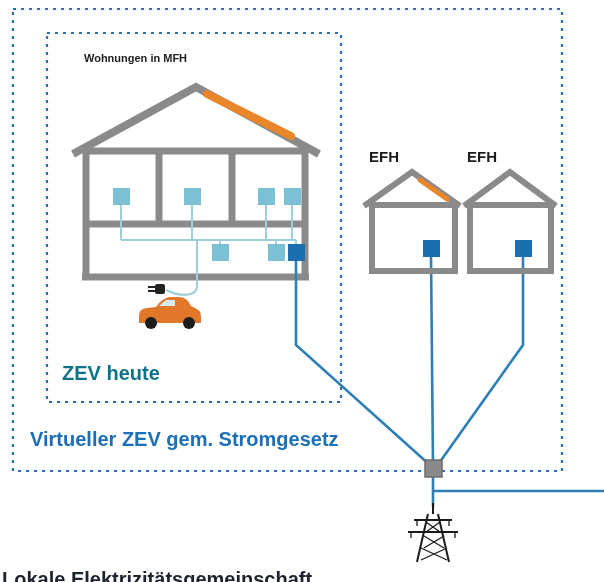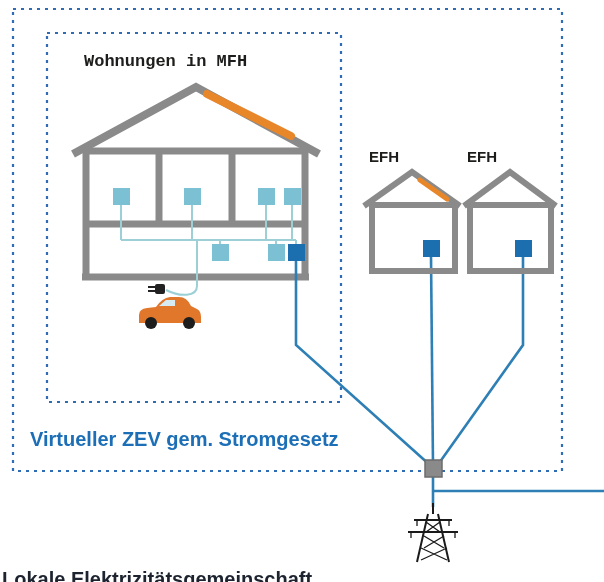--- a/index.html
+++ b/index.html
@@ -4,21 +4,21 @@
 <style>
   html,body{margin:0;padding:0;background:#fff;}
   .canvas{
     position:relative;
     width:604px;height:582px;
     overflow:hidden;
     background:#fff;
     font-family:"Liberation Sans", sans-serif;
   }
   .label{position:absolute;white-space:nowrap;font-weight:bold;}
-  .mfh-label{left:84px;top:52px;font-size:17px;color:#1d1d1b;font-family:Liberation Mono, monospace;}
+  .mfh-label{left:84px;top:52px;font-size:11px;color:#1d1d1b;}
   .efh-label-1{left:369px;top:148px;font-size:15px;color:#1d1d1b;}
   .efh-label-2{left:467px;top:148px;font-size:15px;color:#1d1d1b;}
   .zev-heute-label{left:62px;top:362px;font-size:20px;color:var(--zev_heute_text,#0d7389);}
   .virtueller-label{left:30px;top:428px;font-size:20px;color:var(--virtueller_text,#1c6fb7);}
   .bottom-caption{left:2px;top:568px;font-size:20px;color:#1d2430;}
   svg{position:absolute;left:0;top:0;}
 
   .dashed-box{fill:none;stroke:var(--outer_border,#2e6cb5);stroke-width:2.2;stroke-dasharray:3 5;}
   .house-stroke{stroke:var(--house_gray,#8a8a8a);fill:none;}
   .solar{stroke:var(--solar_orange,#e8862a);fill:none;stroke-linecap:round;}
@@ -142,16 +142,17 @@
         <path d="M426,522 L440,532 M440,522 L426,532"></path>
         <path d="M424,536 L444,548 M444,536 L424,548"></path>
         <path d="M421,548 L447,560 M447,548 L421,560"></path>
       </g>
     </g>
   </svg>
 
   <div class="label mfh-label">Wohnungen in MFH</div>
   <div class="label efh-label-1">EFH</div>
   <div class="label efh-label-2">EFH</div>
+  <div class="label zev-heute-label">ZEV heute</div>
   <div class="label virtueller-label">Virtueller ZEV gem. Stromgesetz</div>
   <div class="label bottom-caption">Lokale Elektrizitätsgemeinschaft</div>
 
 </div>
 
 </body></html>

